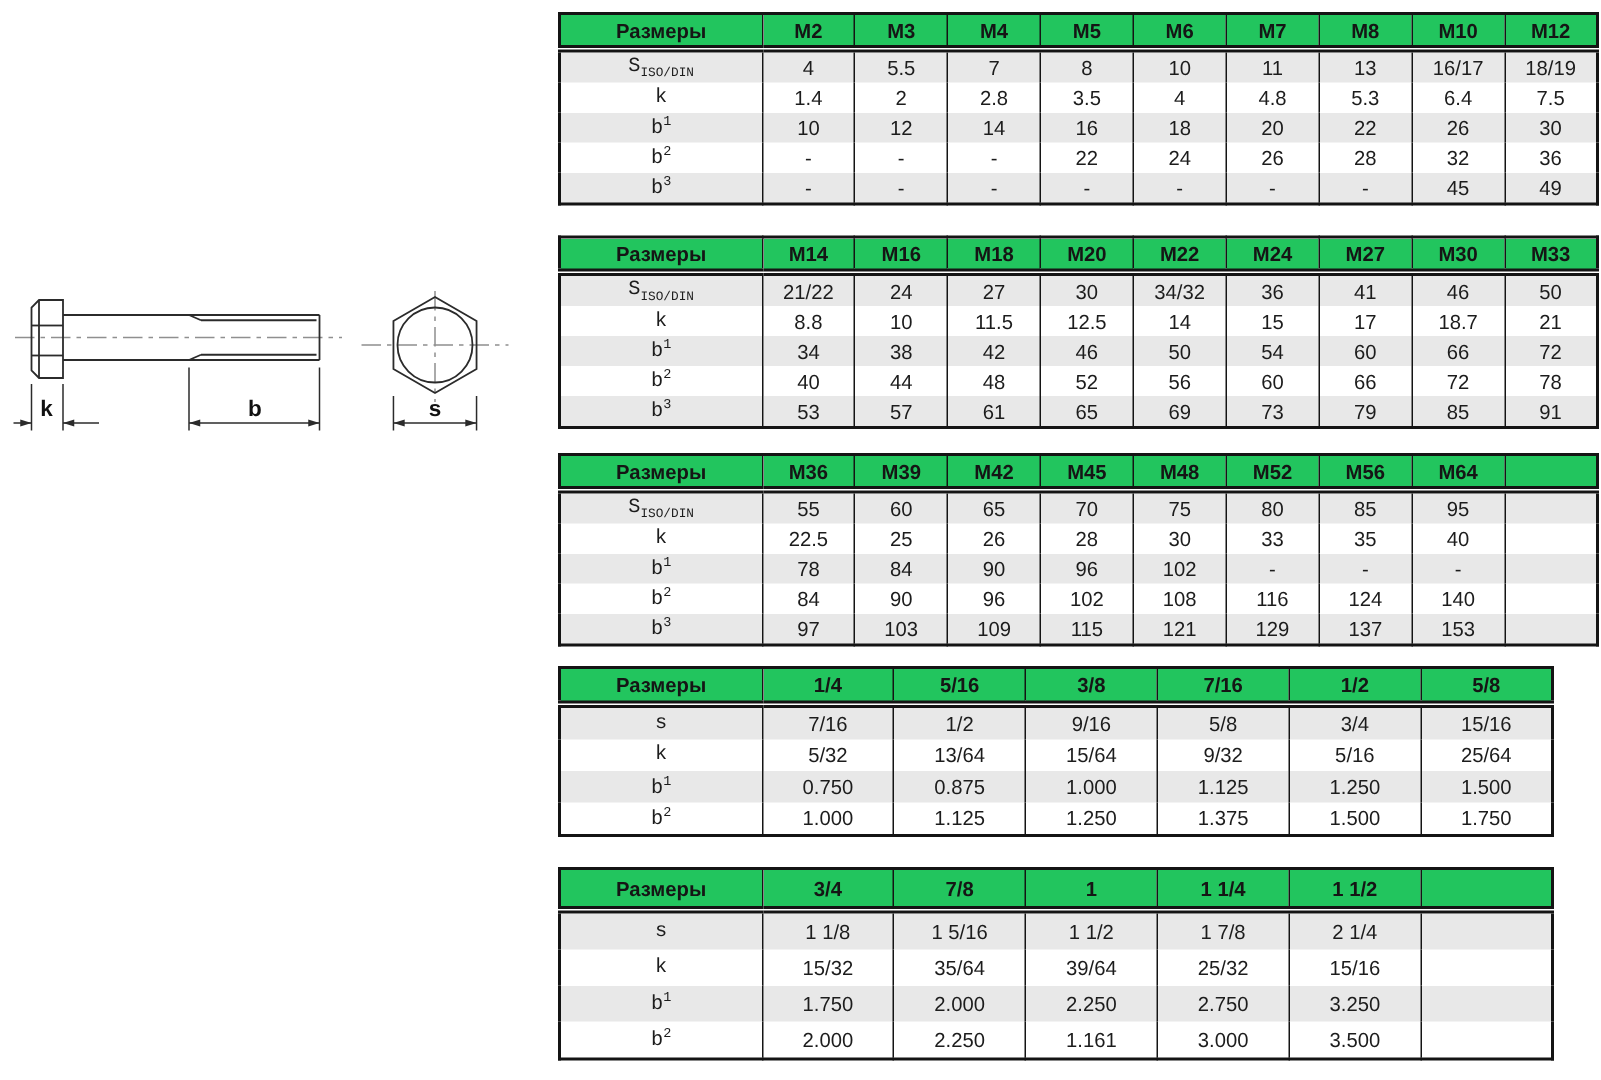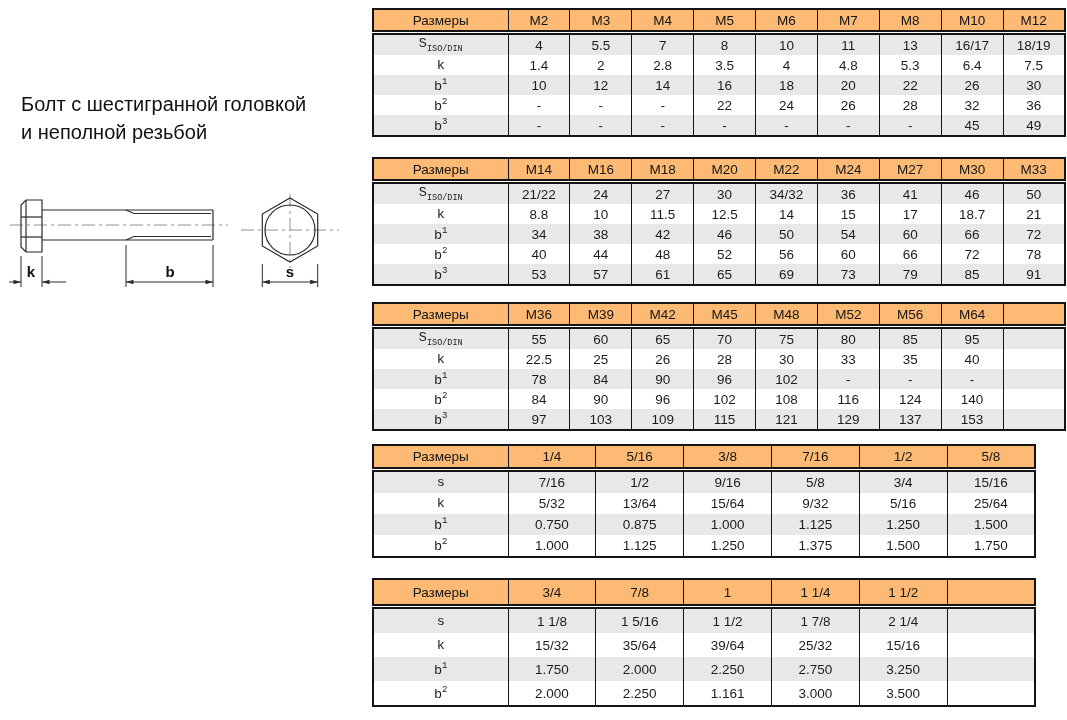--- a/index.html
+++ b/index.html
@@ -26,41 +26,37 @@
   #t2{top:302px;width:694px;}
   #t3{top:444px;width:664px;}
   #t4{top:578px;width:664px;}
 
   .tbl table{border-collapse:collapse;table-layout:fixed;width:100%;
              border:2px solid #141414;}
   .tbl col.c-label{width:135px;}
   .tbl th,.tbl td{border-left:1px solid #141414;border-right:1px solid #141414;
                   text-align:center;vertical-align:middle;font-size:13.5px;
                   padding:0;overflow:hidden;white-space:nowrap;}
-  .tbl thead th{background:#fdba74;font-weight:normal;color:#151515;
+  .tbl thead th{background:#22c55e;font-weight:bold;color:#151515;
                 border-bottom:5px double #141414;}
   .tbl tbody th{font-weight:normal;font-family:Liberation Mono, monospace;}
   .tbl tr.shade th,.tbl tr.shade td{background:#e8e8e8;}
   .tbl sub{font-size:8.5px;}
   .tbl sup{font-size:9px;}
 
   #t0 th,#t0 td,#t1 th,#t1 td,#t2 th,#t2 td{height:20px;}
   #t3 th,#t3 td{height:21px;}
   #t4 th,#t4 td{height:24px;}
 </style>
 </head>
 <body>
 
 <div class="page">
 
 
-  <div class="subtitle">
-    <div>Болт с шестигранной головкой</div>
-    <div>и неполной резьбой</div>
-  </div>
 
   <svg class="drawing" width="350" height="110" viewBox="0 0 350 110">
 
     <line class="cl" x1="2" y1="33" x2="220" y2="33"></line>
 
     <polygon class="ln" points="18,8 34,8 34,60 18,60 13,55 13,13"></polygon>
     <line class="ln" x1="18" y1="8" x2="18" y2="60"></line>
     <line class="ln" x1="13" y1="25" x2="34" y2="25"></line>
     <line class="ln" x1="13" y1="45" x2="34" y2="45"></line>
 

